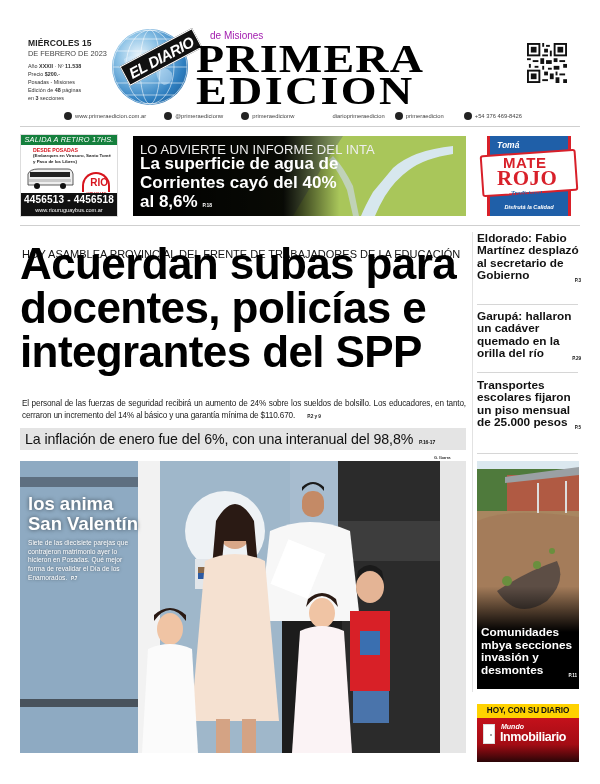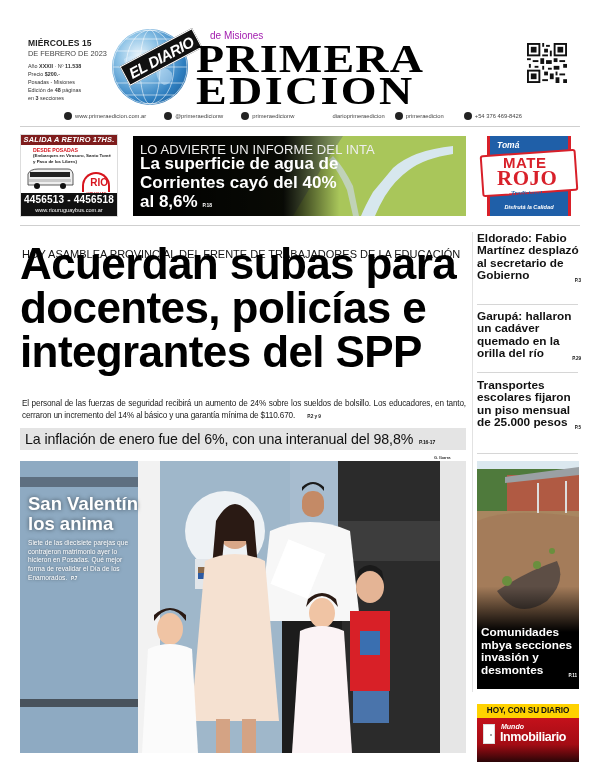--- a/index.html
+++ b/index.html
@@ -32,21 +32,21 @@
   .qr { position: absolute; left: 527px; top: 43px; width: 40px; height: 40px; }
 
   .social-bar { position: absolute; left: 20px; top: 109px; width: 560px; height: 14px;
     display: flex; align-items: center; gap: 0; font-size: 5.8px; color: #444; }
   .social-item { display: flex; align-items: center; gap: 3px; }
   .s-ico { width: 8px; height: 8px; border-radius: 50%; background: #222; display: inline-block; }
   .rule-top { position: absolute; left: 20px; top: 126px; width: 560px; height: 1px; background: #cfcfcf; }
 
   
   .ad-rio { position: absolute; left: 20px; top: 134px; width: 98px; height: 83px; background: #fff; border: 1px solid #ddd; overflow: hidden; }
-  .rio-head { background: #7f1d1d; color: #fff; font-weight: 700; font-size: 7.4px; text-align: center; height: 10px; line-height: 10px; letter-spacing: .2px; font-style: italic; }
+  .rio-head { background: #15803d; color: #fff; font-weight: 400; font-size: 7.4px; text-align: center; height: 10px; line-height: 10px; letter-spacing: .2px; font-style: italic; }
   .rio-sub1 { color: #d7141d; font-weight: 700; font-size: 5.2px; margin: 2px 0 0 12px; }
   .rio-sub2 { font-size: 4.4px; font-weight: 700; color: #222; margin-left: 12px; line-height: 5.5px; width: 80px; }
   .rio-bus { position: absolute; left: 5px; top: 33px; width: 48px; height: 22px; }
   .rio-logo { position: absolute; left: 61px; top: 37px; width: 28px; height: 20px; border: 2px solid #d7141d; border-bottom: none; border-radius: 14px 14px 0 0; text-align: right; }
   .rio-logo span { color: #d7141d; font-weight: 700; font-size: 10px; display: block; margin-top: 3px; }
   .rio-uru { position: absolute; left: 59px; top: 56px; width: 33px; font-size: 4px; font-weight: 700; color: #d7141d; text-align: center; }
   .rio-foot { position: absolute; left: 0; bottom: 0; width: 100%; height: 23px; background: #111; color: #fff; text-align: center; }
   .rio-phone { font-weight: 700; font-size: 10px; line-height: 13px; letter-spacing: .2px; }
   .rio-web { font-size: 5.6px; line-height: 8px; }
 
@@ -327,22 +327,22 @@
 
     <ellipse cx="302" cy="152" rx="13" ry="15" fill="#f0c4a4"></ellipse>
     <path d="M286 146 q16 -22 32 0 l-2 -8 q-14 -12 -28 0z" fill="#2a1a14"></path>
     <path d="M280 170 q22 -10 44 0 l8 122 l-60 0z" fill="#fbf3f5"></path>
 
     <ellipse cx="150" cy="168" rx="13" ry="16" fill="#f0c4a4"></ellipse>
     <path d="M134 160 q16 -22 32 0 l0 -6 q-16 -14 -32 0z" fill="#2a1a14"></path>
     <path d="M128 188 q22 -10 44 0 l6 104 l-56 0z" fill="#fbfbfb"></path>
   </svg>
   <div class="sv-title">
+    <div>los anima</div>
     <div>San Valentín</div>
-    <div>los anima</div>
   </div>
   <div class="sv-text">
     <span>Siete de las diecisiete parejas que contrajeron matrimonio ayer lo hicieron en Posadas. Qué mejor forma de revalidar el Día de los Enamorados.</span>
     <span class="pageref">P.7</span>
   </div>
 </div>
 
 <div class="vdivider"></div>
 
 <div class="side-story" style="top:232px">

